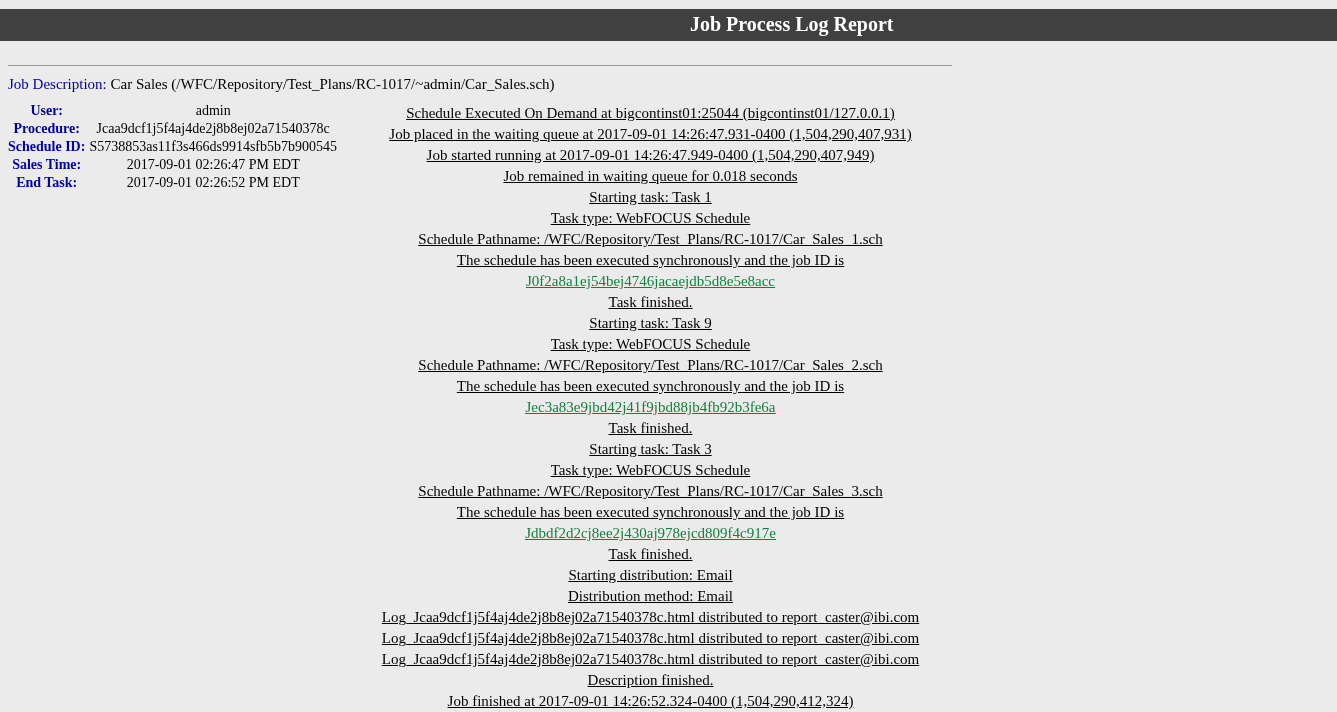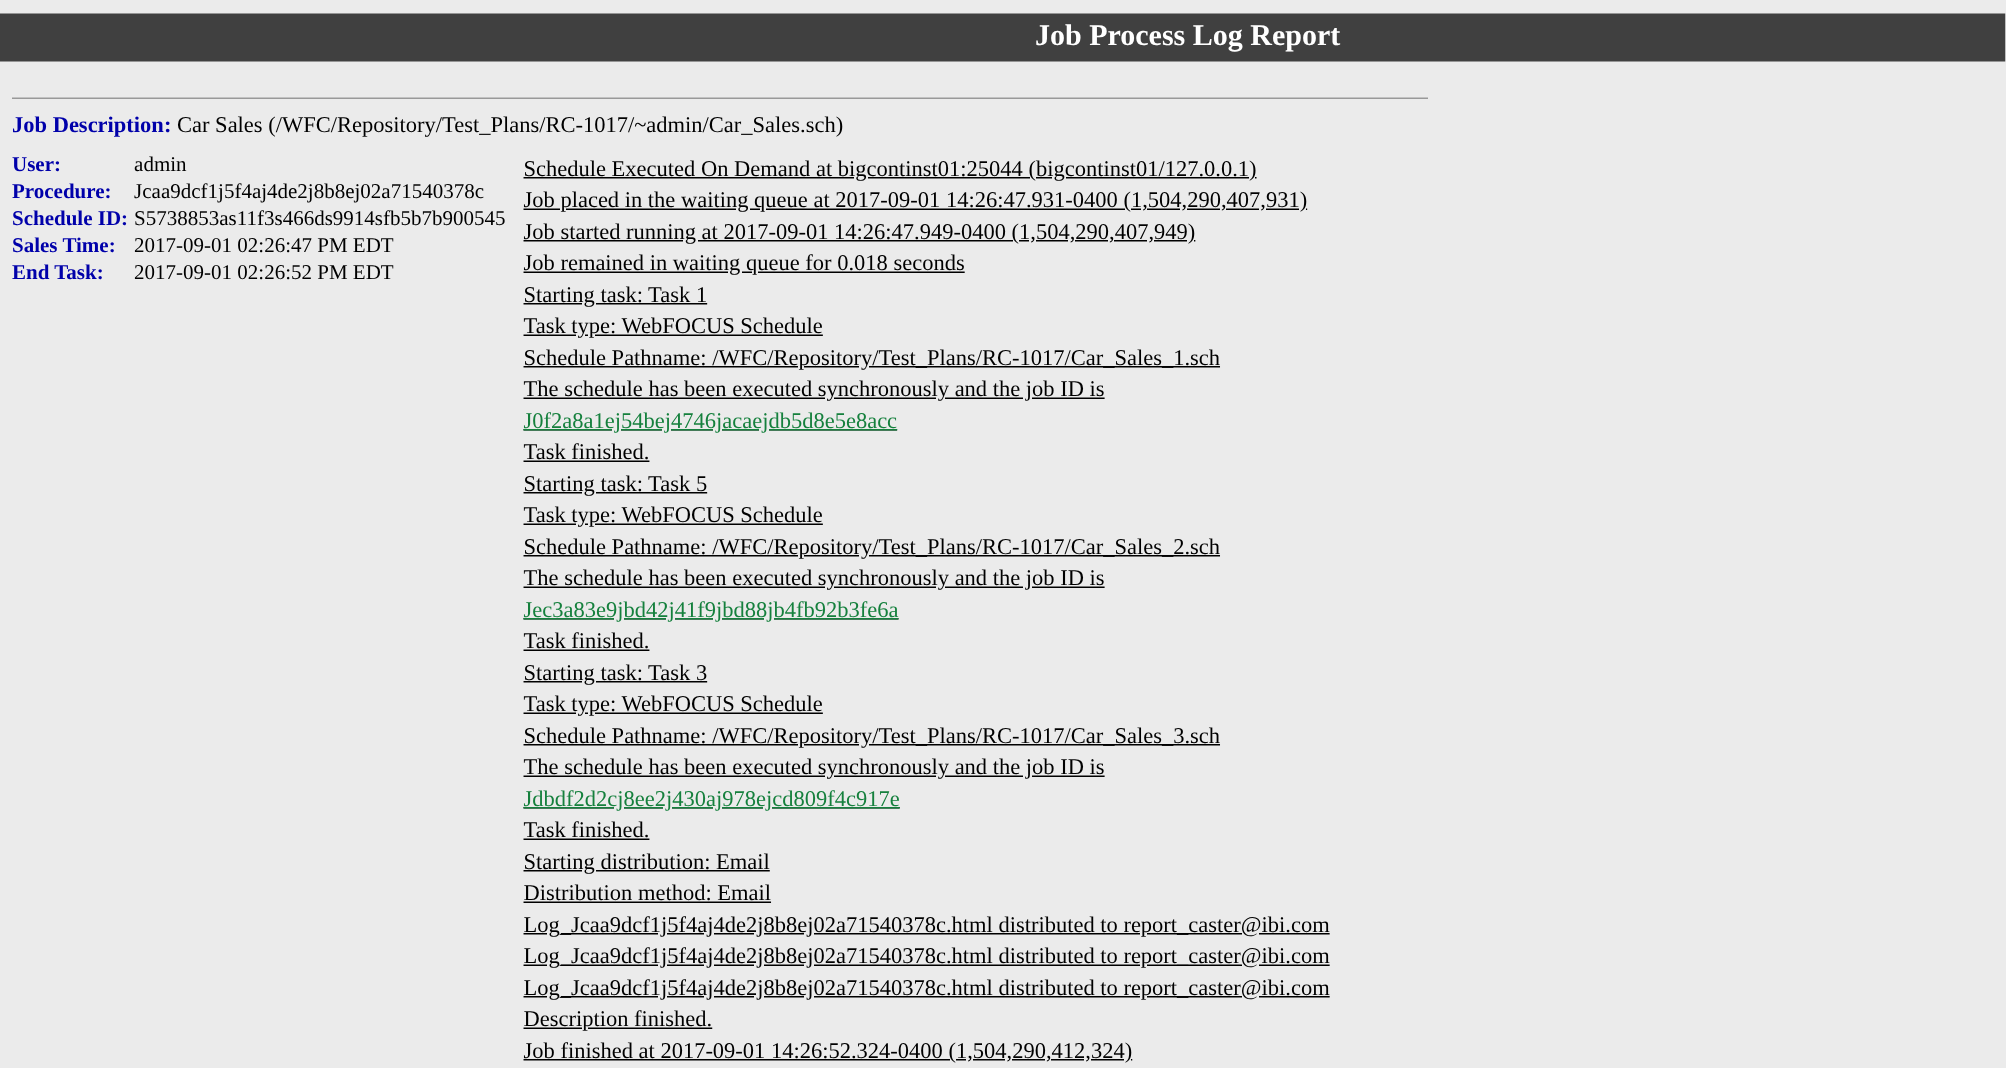--- a/index.html
+++ b/index.html
@@ -32,38 +32,39 @@
     hr.divider {
       border: none;
       border-top: 1px solid #999;
       margin: 18px 0 10px 0;
     }
     .desc-row {
       margin-bottom: 10px;
     }
     .desc-label {
       color: #0000aa;
-      font-weight: bold;
+      font-weight: normal;
     }
     .meta-table {
       border-collapse: collapse;
     }
     .meta-table td {
       padding: 0 4px 2px 0;
       vertical-align: top;
       font-size: 14px;
       white-space: nowrap;
     }
     .meta-table td.label {
       color: #0000aa;
       font-weight: bold;
     }
     .main-row {
       display: flex;
       align-items: flex-start;
+      text-align: center;
     }
     .meta-col {
       flex: 0 0 auto;
       padding-right: 8px;
     }
     .log-col {
       flex: 1 1 auto;
       text-decoration: underline;
     }
     .log-line {
@@ -122,21 +123,21 @@
 
     <div class="log-line"><span>Schedule Executed On Demand at bigcontinst01:25044 (bigcontinst01/127.0.0.1)</span></div>
         <div class="log-line"><span>Job placed in the waiting queue at 2017-09-01 14:26:47.931-0400 (1,504,290,407,931)</span></div>
         <div class="log-line"><span>Job started running at 2017-09-01 14:26:47.949-0400 (1,504,290,407,949)</span></div>
         <div class="log-line"><span>Job remained in waiting queue for 0.018 seconds</span></div>
         <div class="log-line"><span>Starting task: Task 1</span></div>
         <div class="log-line"><span>Task type: WebFOCUS Schedule</span></div>
         <div class="log-line"><span>Schedule Pathname: /WFC/Repository/Test_Plans/RC-1017/Car_Sales_1.sch</span></div>
         <div class="log-line"><span>The schedule has been executed synchronously and the job ID is </span><a href="#">J0f2a8a1ej54bej4746jacaejdb5d8e5e8acc</a></div>
         <div class="log-line"><span>Task finished.</span></div>
-        <div class="log-line"><span>Starting task: Task 5</span></div>
+        <div class="log-line"><span>Starting task: Task 9</span></div>
         <div class="log-line"><span>Task type: WebFOCUS Schedule</span></div>
         <div class="log-line"><span>Schedule Pathname: /WFC/Repository/Test_Plans/RC-1017/Car_Sales_2.sch</span></div>
         <div class="log-line"><span>The schedule has been executed synchronously and the job ID is </span><a href="#">Jec3a83e9jbd42j41f9jbd88jb4fb92b3fe6a</a></div>
         <div class="log-line"><span>Task finished.</span></div>
         <div class="log-line"><span>Starting task: Task 3</span></div>
         <div class="log-line"><span>Task type: WebFOCUS Schedule</span></div>
         <div class="log-line"><span>Schedule Pathname: /WFC/Repository/Test_Plans/RC-1017/Car_Sales_3.sch</span></div>
         <div class="log-line"><span>The schedule has been executed synchronously and the job ID is </span><a href="#">Jdbdf2d2cj8ee2j430aj978ejcd809f4c917e</a></div>
         <div class="log-line"><span>Task finished.</span></div>
         <div class="log-line"><span>Starting distribution: Email</span></div>

